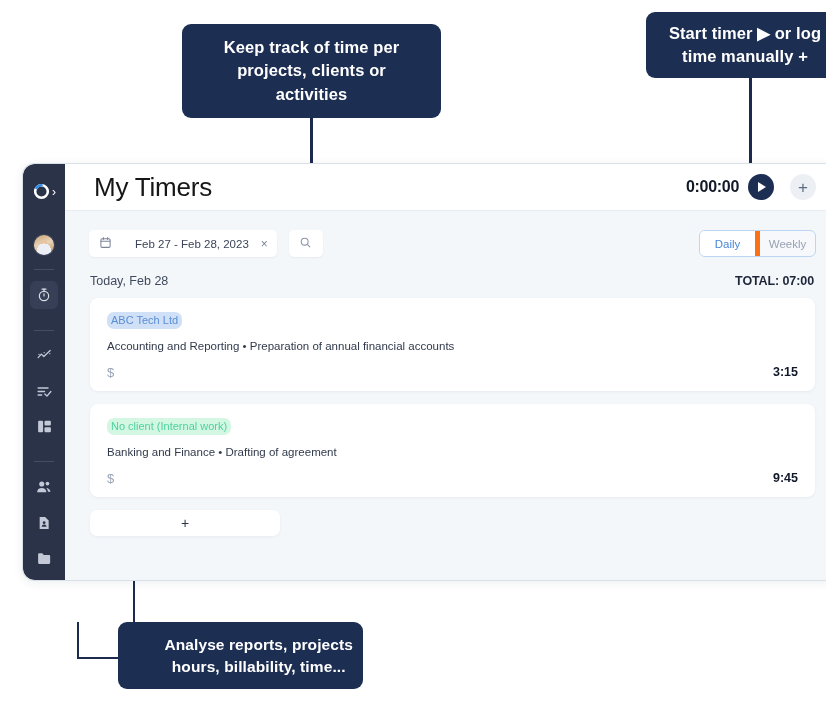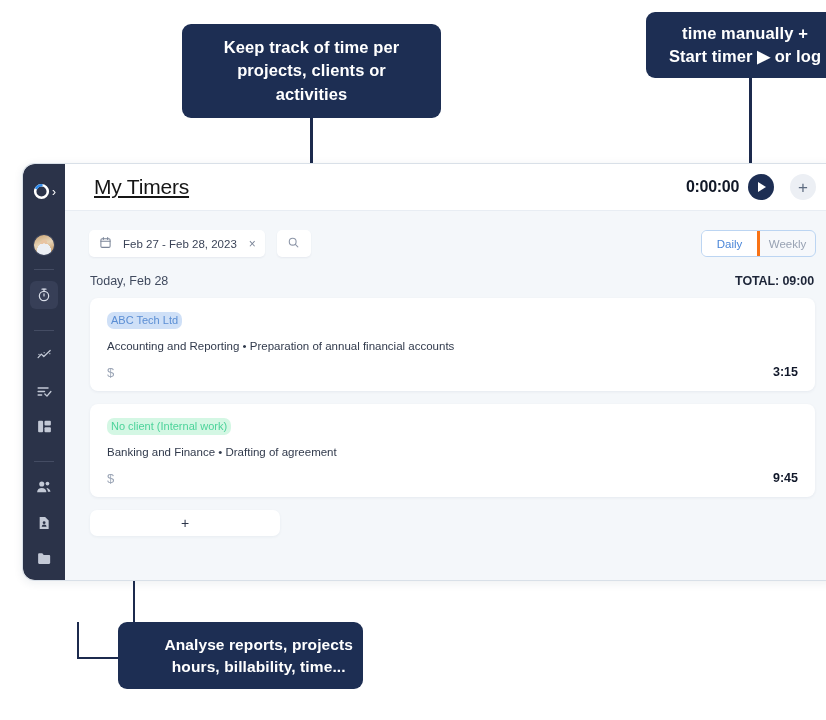--- a/index.html
+++ b/index.html
@@ -160,26 +160,25 @@
   .topbar {
     height: 47px;
     background: #ffffff;
     display: flex;
     align-items: center;
     padding: 0 22px 0 29px;
     box-sizing: border-box;
     border-bottom: 1px solid #e8edf3;
   }
   .page-title {
-    font-size: 21px;
+    font-size: 26px;
     color: #161616;
     font-weight: normal;
     flex: 1;
     letter-spacing: -.2px;
-    text-decoration: underline;
   }
   .timer-display {
     font-size: 16px;
     font-weight: bold;
     color: #111827;
     margin-right: 9px;
     letter-spacing: -.3px;
   }
   .play-btn {
     width: 26px; height: 26px;
@@ -221,21 +220,21 @@
     background: #ffffff;
     border-radius: 5px;
     height: 27px;
     padding: 0 9px 0 10px;
     min-width: 152px;
     box-shadow: 0 1px 2px rgba(40,60,100,.07);
   }
   .date-text {
     font-size: 11.5px;
     color: #3b4458;
-    margin: 0 12px 0 11px;
+    margin: 0 12px 0 23px;
     white-space: nowrap;
   }
   .date-clear {
     color: #7b8598;
     font-size: 12px;
     line-height: 1;
   }
   .search-box {
     width: 34px;
     height: 27px;
@@ -260,21 +259,21 @@
     font-size: 11.5px;
     display: flex;
     align-items: center;
     justify-content: center;
     width: 55px;
     color: #98a2b3;
   }
   .seg-item.active {
     background: #ffffff;
     color: #4a86d8;
-    border-right: 3px solid #f97316;
+    border-right: 5px solid #f97316;
   }
 
   
   .day-head {
     display: flex;
     align-items: baseline;
     padding: 17px 24px 0 25px;
   }
   .day-label {
     font-size: 12.5px;
@@ -362,22 +361,22 @@
   <div class="callout" id="callout-top-left">
     <div>
       <span>Keep track of time per</span>
       <span>projects, clients or</span>
       <span>activities</span>
     </div>
   </div>
 
   <div class="callout" id="callout-top-right">
     <div>
+      <span>Start timer ▶ or log</span>
       <span>time manually  +</span>
-      <span>Start timer ▶ or log</span>
     </div>
   </div>
 
   <div class="callout" id="callout-bottom">
     <div>
       <span>Analyse reports, projects</span>
       <span>hours, billability, time...</span>
     </div>
   </div>
 
@@ -514,21 +513,21 @@
         <div class="spacer"></div>
 
         <div class="seg">
           <div class="seg-item active">Daily</div>
           <div class="seg-item">Weekly</div>
         </div>
       </div>
 
       <div class="day-head">
         <div class="day-label">Today, Feb 28</div>
-        <div class="day-total">TOTAL: 09:00</div>
+        <div class="day-total">TOTAL: 07:00</div>
       </div>
 
       <div class="entries">
 
         <div class="entry-card">
           <span class="chip blue">ABC Tech Ltd</span>
           <div class="entry-desc">Accounting and Reporting • Preparation of annual financial accounts</div>
           <div class="entry-foot">
             <span class="bill-icon">$</span>
             <span class="entry-time">3:15</span>

